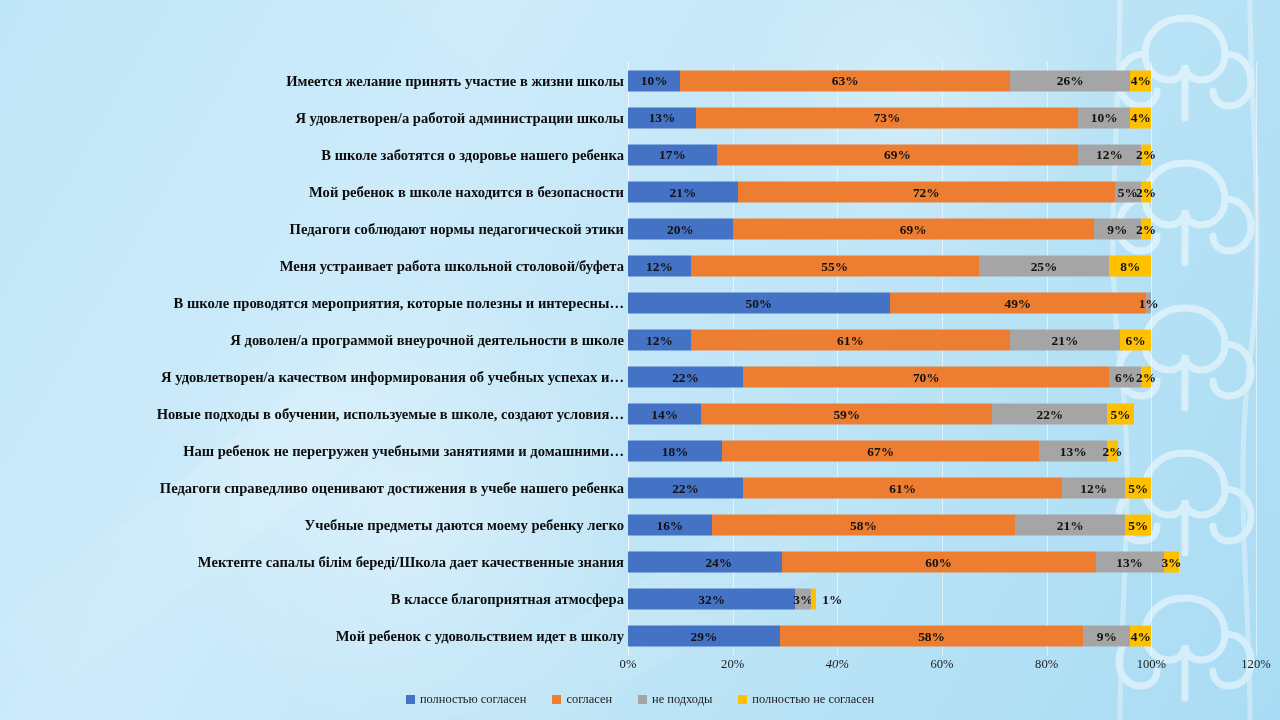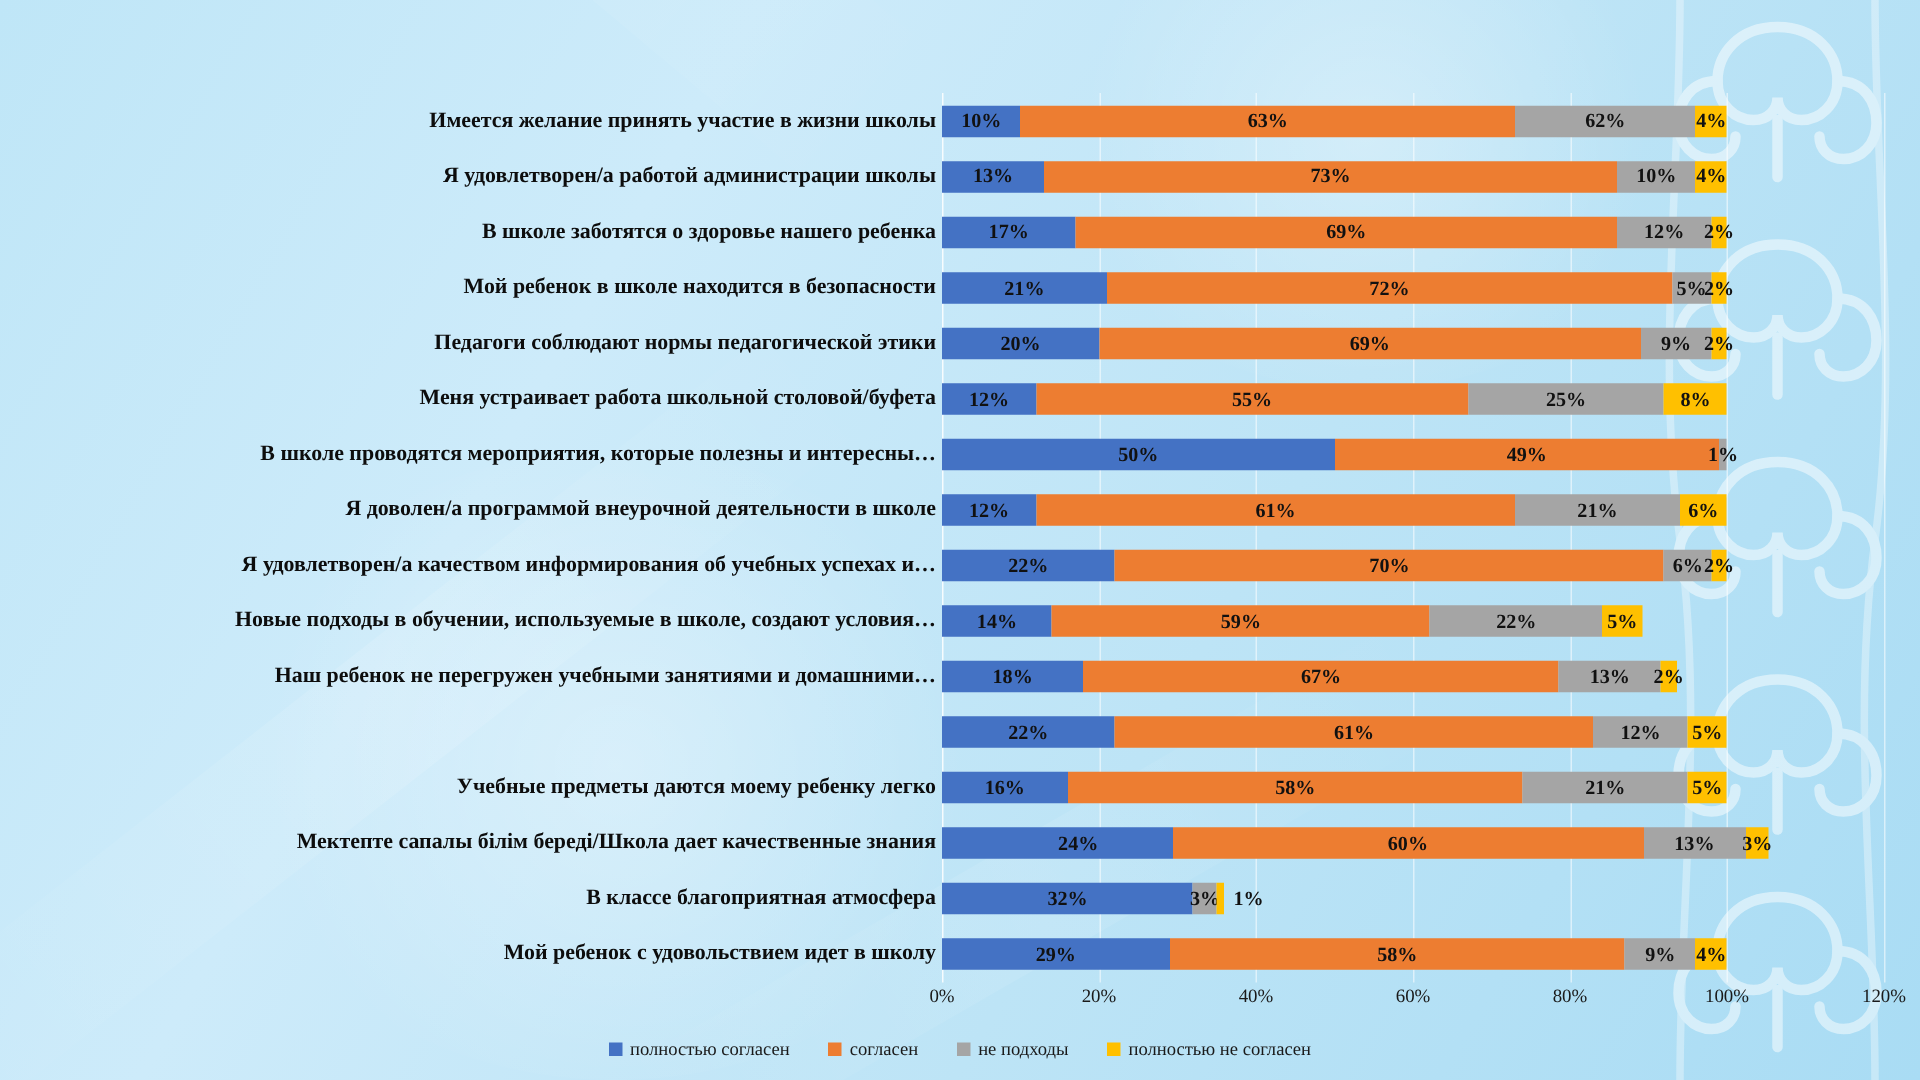--- a/index.html
+++ b/index.html
@@ -234,21 +234,21 @@
         <div class="row" style="top: 0px; height: 37.0625px;">
           <div class="cat-label">Имеется желание принять участие в жизни школы</div>
           <div class="bar">
             <div class="seg" style="width: 52.3333px; background: rgb(68, 114, 196);">
               <span class="v">10%</span>
             </div>
             <div class="seg" style="width: 329.7px; background: rgb(237, 125, 49);">
               <span class="v">63%</span>
             </div>
             <div class="seg" style="width: 120.367px; background: rgb(165, 165, 165);">
-              <span class="v">62%</span>
+              <span class="v">26%</span>
             </div>
             <div class="seg" style="width: 20.9333px; background: rgb(255, 192, 0);">
               <span class="v">4%</span>
             </div>
           </div>
         </div>
         <div class="row" style="top: 37.0625px; height: 37.0625px;">
           <div class="cat-label">Я удовлетворен/а работой администрации школы</div>
           <div class="bar">
             <div class="seg" style="width: 68.0333px; background: rgb(68, 114, 196);">
@@ -380,21 +380,21 @@
               <span class="v">2%</span>
             </div>
           </div>
         </div>
         <div class="row" style="top: 333.562px; height: 37.0625px;">
           <div class="cat-label">Новые подходы в обучении, используемые в школе, создают условия…</div>
           <div class="bar">
             <div class="seg" style="width: 73.2667px; background: rgb(68, 114, 196);">
               <span class="v">14%</span>
             </div>
-            <div class="seg" style="width: 252px; background: rgb(237, 125, 49);">
+            <div class="seg" style="width: 291px; background: rgb(237, 125, 49);">
               <span class="v">59%</span>
             </div>
             <div class="seg" style="width: 115.133px; background: rgb(165, 165, 165);">
               <span class="v">22%</span>
             </div>
             <div class="seg" style="width: 26.1667px; background: rgb(255, 192, 0);">
               <span class="v">5%</span>
             </div>
           </div>
         </div>
@@ -409,20 +409,21 @@
             </div>
             <div class="seg" style="width: 68.0333px; background: rgb(165, 165, 165);">
               <span class="v">13%</span>
             </div>
             <div class="seg" style="width: 10.4667px; background: rgb(255, 192, 0);">
               <span class="v">2%</span>
             </div>
           </div>
         </div>
         <div class="row" style="top: 407.688px; height: 37.0625px;">
+          <div class="cat-label">Педагоги справедливо оценивают достижения  в учебе нашего ребенка</div>
           <div class="bar">
             <div class="seg" style="width: 115.133px; background: rgb(68, 114, 196);">
               <span class="v">22%</span>
             </div>
             <div class="seg" style="width: 319.233px; background: rgb(237, 125, 49);">
               <span class="v">61%</span>
             </div>
             <div class="seg" style="width: 62.8px; background: rgb(165, 165, 165);">
               <span class="v">12%</span>
             </div>
@@ -495,21 +496,21 @@
               <span class="v">4%</span>
             </div>
           </div>
         </div>
       </div>
   </div>
 
   <div id="xaxis">
       <div class="tick" style="left: 0px;">0%</div>
       <div class="tick" style="left: 104.667px;">20%</div>
-      <div class="tick" style="left: 209.333px;">40%</div>
+      <div class="tick" style="left: 209.333px; font-style: italic;">40%</div>
       <div class="tick" style="left: 314px;">60%</div>
       <div class="tick" style="left: 418.667px;">80%</div>
       <div class="tick" style="left: 523.333px;">100%</div>
       <div class="tick" style="left: 628px;">120%</div>
     </div>
 
   <div id="legend">
       <div class="legend-item">
         <span class="legend-swatch" style="background: rgb(68, 114, 196);"></span>
         <span class="legend-label">полностью согласен</span>

